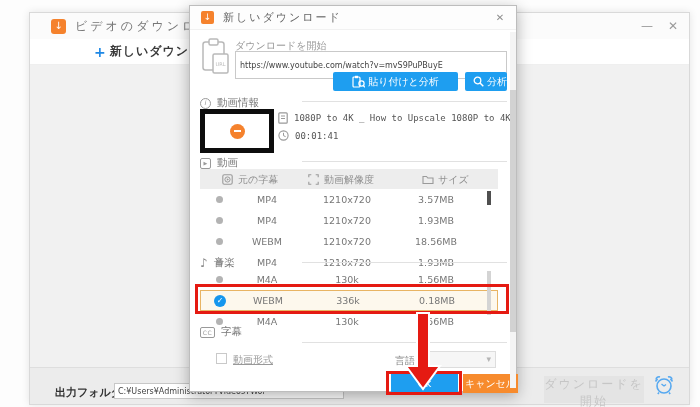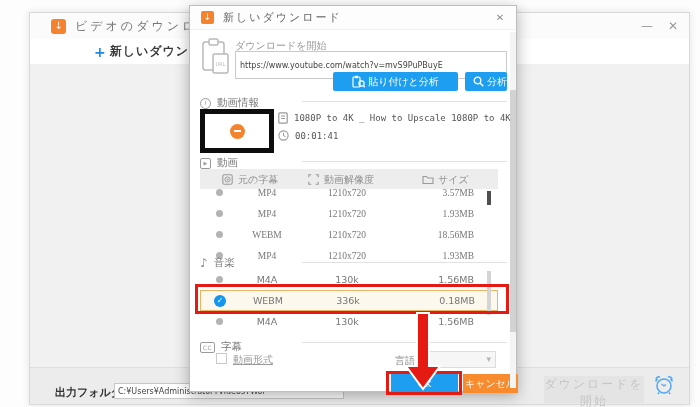--- a/index.html
+++ b/index.html
@@ -66,21 +66,21 @@
     display:flex; align-items:center; justify-content:center; }
   .thumb-dot i { display:block; width:7px; height:2px; background:#fff; }
   .meta-row { display:flex; align-items:center; gap:6px; font-size:9px; color:#555;
     font-family:"DejaVu Sans Mono","Liberation Mono",monospace; }
 
   .tbl-header { left:10px; top:163px; width:298px; height:20px; background:#ededed; }
   .tbl-header span { position:absolute; top:4px; font-size:10px; color:#8e8e8e; }
   .rows { left:10px; width:298px; }
   .row { height:21px; display:grid; grid-template-columns:38px 58px 102px 76px;
     align-items:center; font-size:9.5px; color:#777; }
-  .c-dot { text-align:center; } .c-fmt,.c-res { text-align:center; } .c-size { text-align:right; }
+  .c-dot { text-align:center; } .c-fmt,.c-res { text-align:center; } .c-size { text-align:center; }
   .dot { display:inline-block; width:7px; height:7px; border-radius:50%; background:#b3b3b3; }
   .chk { display:inline-block; width:12px; height:12px; border-radius:50%; background:#1596ee;
     color:#fff; font-size:8px; line-height:12px; text-align:center; }
   .row.sel { background:#fdf8ed; border:1px solid #e8b463; }
 
   .icon-badge { display:inline-flex; align-items:center; justify-content:center;
     border:1px solid #9a9a9a; color:#9a9a9a; border-radius:2px; }
   .cc-badge { width:15px; height:11px; font-size:6px; letter-spacing:.5px; }
   .play-badge { width:11px; height:11px; font-size:5px; }
   .info-badge { width:11px; height:11px; border-radius:50%; font-size:7px; font-style:italic; }
@@ -222,21 +222,21 @@
     <svg class="abs" style="left:108px; top:5px;" width="11" height="11" viewBox="0 0 11 11">
       <path d="M0.8 3.3 V0.8 H3.3 M7.7 0.8 H10.2 V3.3 M10.2 7.7 V10.2 H7.7 M3.3 10.2 H0.8 V7.7" fill="none" stroke="#9a9a9a" stroke-width="1.1"></path>
     </svg>
     <span style="left:124px;">動画解像度</span>
     <svg class="abs" style="left:222px; top:5px;" width="12" height="11" viewBox="0 0 12 11">
       <path d="M1 2.5 H4.5 L5.8 4 H11 V9.5 H1 Z" fill="none" stroke="#9a9a9a" stroke-width="1.1"></path>
     </svg>
     <span style="left:238px;">サイズ</span>
   </div>
 
-  <div class="abs rows" style="top:176px;font-family:Liberation Serif, serif;">
+  <div class="abs rows" style="top:183px;">
     <div class="row">
       <span class="c-dot"><span class="dot"></span></span>
       <span class="c-fmt">MP4</span>
       <span class="c-res">1210x720</span>
       <span class="c-size">3.57MB</span>
     </div>
     <div class="row">
       <span class="c-dot"><span class="dot"></span></span>
       <span class="c-fmt">MP4</span>
       <span class="c-res">1210x720</span>
@@ -278,21 +278,21 @@
     </div>
     <div class="row">
       <span class="c-dot"><span class="dot"></span></span>
       <span class="c-fmt">M4A</span>
       <span class="c-res">130k</span>
       <span class="c-size">1.56MB</span>
     </div>
   </div>
   <div class="abs mini-thumb" style="top:265px; height:44px; background:#d4d4d4;"></div>
 
-  <div class="abs section" style="left:10px; top:334px;">
+  <div class="abs section" style="left:10px; top:319px;">
     <span class="icon-badge cc-badge">CC</span>
     <span>字幕</span>
   </div>
   <div class="abs divider" style="top:336px;"></div>
 
   <div class="abs checkbox"></div>
   <div class="abs sub-label">動画形式</div>
   <div class="abs lang-label">言語</div>
   <div class="abs lang-select">
     <span>▾</span>

